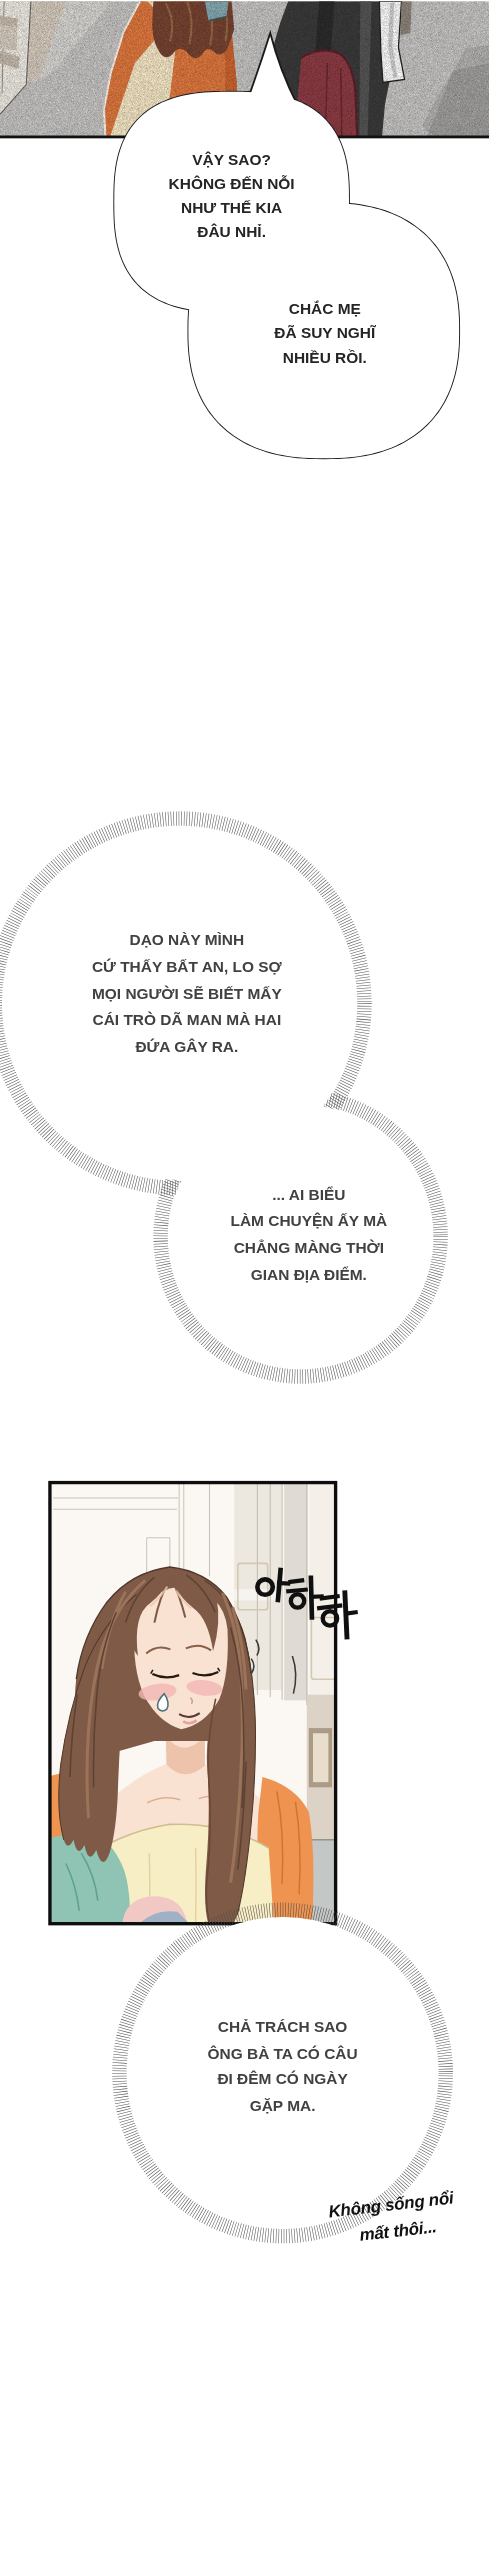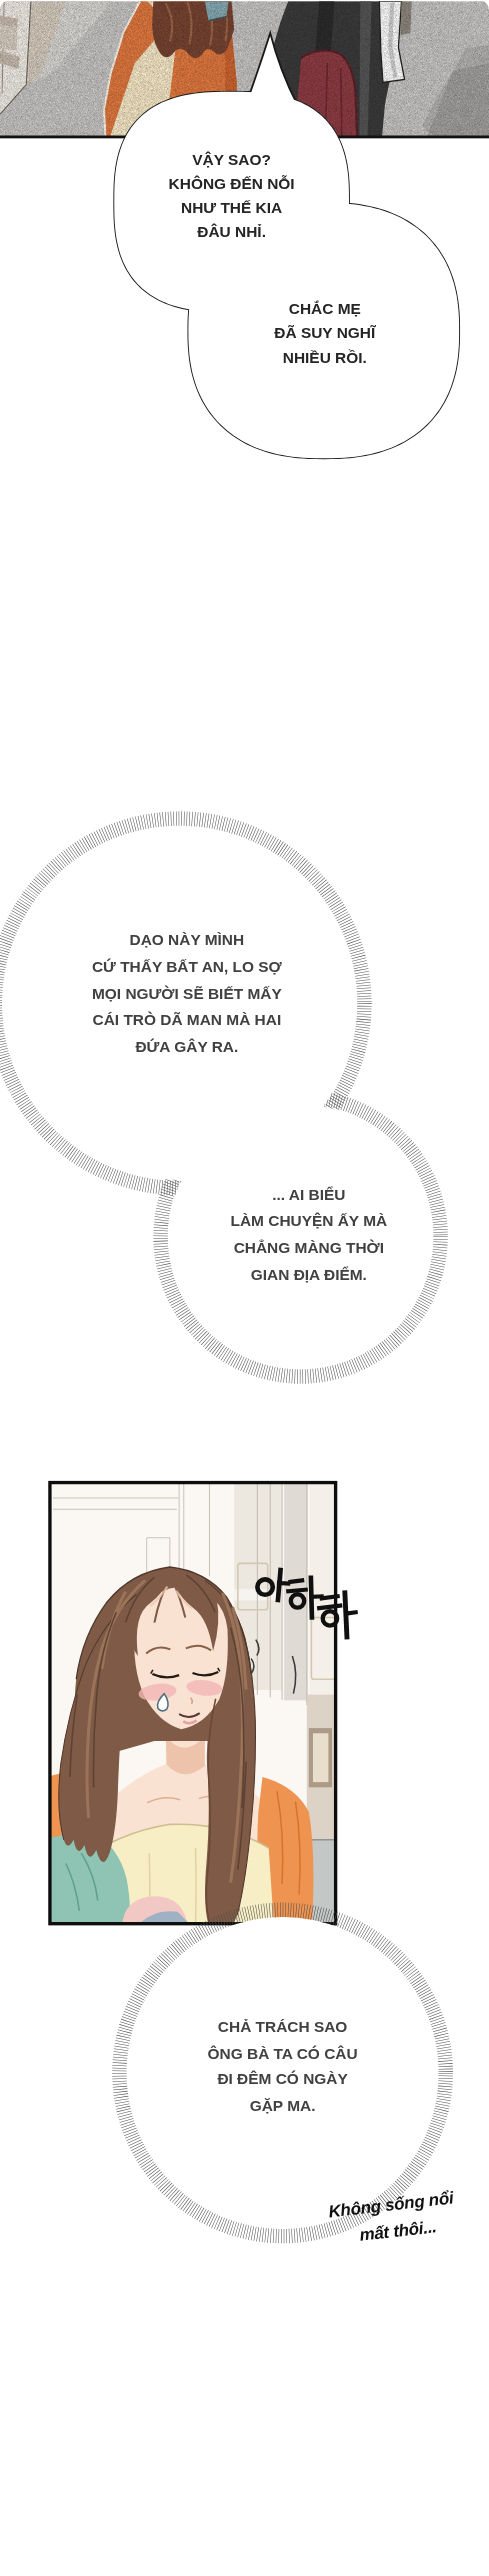--- a/index.html
+++ b/index.html
@@ -1,15 +1,15 @@
 <!DOCTYPE html>
 <html style="font-size:8.2px"><head><meta charset="utf-8">
 <style>
 html,body{margin:0;padding:0;background:#fff;}
-#page{position:relative;width:489px;height:2576px;background:#fff;overflow:hidden;border-radius:10px;}
+#page{position:relative;width:489px;height:2576px;background:#fff;overflow:hidden;}
 svg{position:absolute;left:0;top:0;}
 text{font-family:"Liberation Sans",sans-serif;}
 .bt{font-weight:bold;font-size:30px;fill:#252525;letter-spacing:0px;text-anchor:middle;}
 .gt{font-weight:bold;font-size:30px;fill:#414141;letter-spacing:0px;text-anchor:middle;}
 </style></head>
 <body>
 <div id="page">
 <svg width="489" height="2576" viewBox="0 0 950 5000">
 <defs>
 <clipPath id="p1clip">

